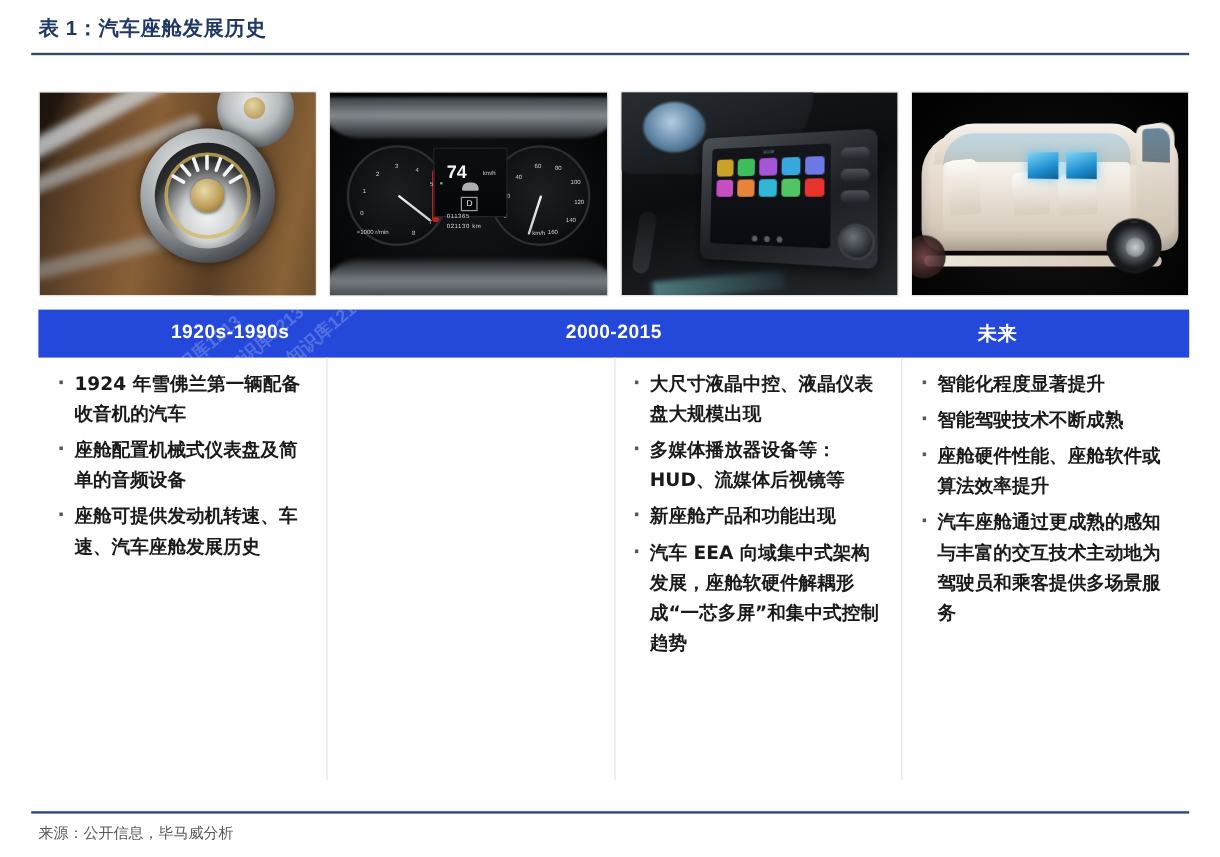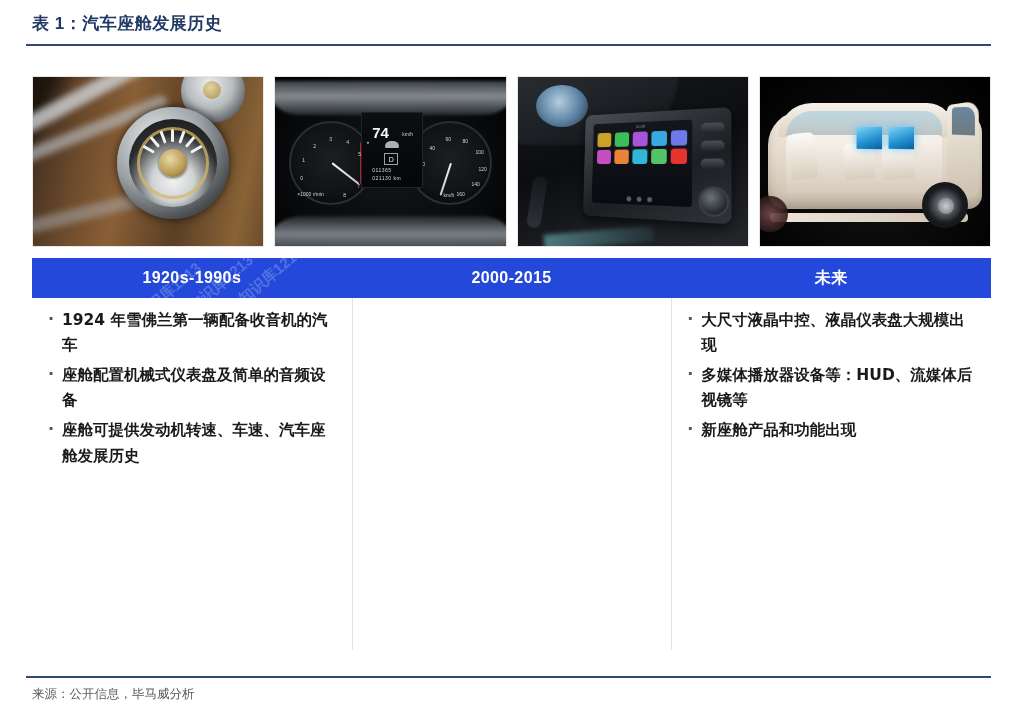--- a/index.html
+++ b/index.html
@@ -107,21 +107,21 @@
     position:absolute; left:50%; top:50%; width:2px; height:34px;
     background: linear-gradient(180deg,#f3f4f4,#c6c9cb);
     transform-origin: 1px 0; border-radius:1px;
   }
   .p2 .dial .redzone {
     position:absolute; right:5px; top:18px; width:6px; height:44px;
     background: #cc2222; border-radius: 4px; opacity:.9;
   }
   .p2 .dt { position:absolute; font-size:5px; color:#cfd2d4; }
   .p2 .center {
-    position:absolute; left:86px; top:35px; width:62px; height:76px;
+    position:absolute; left:86px; top:46px; width:62px; height:58px;
     background: linear-gradient(180deg,#0c0e10,#05060a);
     border: 1px solid #20242a;
   }
   .p2 .spd { position:absolute; left:10px; top:11px; font-size:15px; font-weight:bold; color:#f3f5f6; }
   .p2 .spd-u { position:absolute; left:40px; top:18px; font-size:5px; color:#cdd0d2; }
   .p2 .grn { position:absolute; font-size:5px; color:#49d26a; }
   .p2 .odo { position:absolute; left:10px; font-size:5px; color:#d7dadb; letter-spacing:.5px; }
   .p2 .gearbox {
     position:absolute; left:22px; top:40px; width:14px; height:12px;
     border:1px solid #9aa0a4; color:#eceff0; font-size:7px; text-align:center; line-height:11px;
@@ -456,22 +456,31 @@
     <div class="col">
       <ul>
       </ul>
     </div>
 
     <div class="col">
       <ul>
         <li>大尺寸液晶中控、液晶仪表盘大规模出现</li>
         <li>多媒体播放器设备等：HUD、流媒体后视镜等</li>
         <li>新座舱产品和功能出现</li>
+        <li>汽车 EEA 向域集中式架构发展，座舱软硬件解耦形成“一芯多屏”和集中式控制趋势</li>
       </ul>
     </div>
 
+    <div class="col">
+      <ul>
+        <li>智能化程度显著提升</li>
+        <li>智能驾驶技术不断成熟</li>
+        <li>座舱硬件性能、座舱软件或算法效率提升</li>
+        <li>汽车座舱通过更成熟的感知与丰富的交互技术主动地为驾驶员和乘客提供多场景服务</li>
+      </ul>
+    </div>
 
   </div>
 
   <div class="foot-rule"></div>
   <div class="source">来源：公开信息，毕马威分析</div>
 
 </div>
 
 </body></html>

